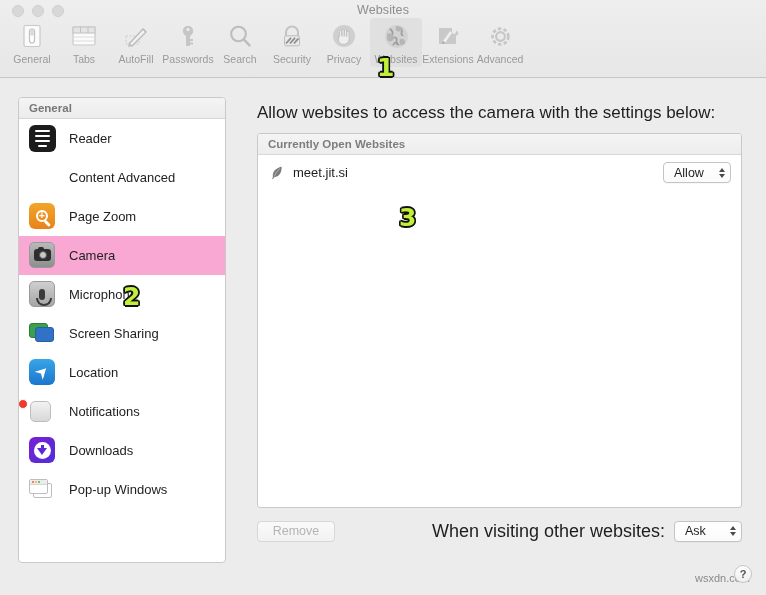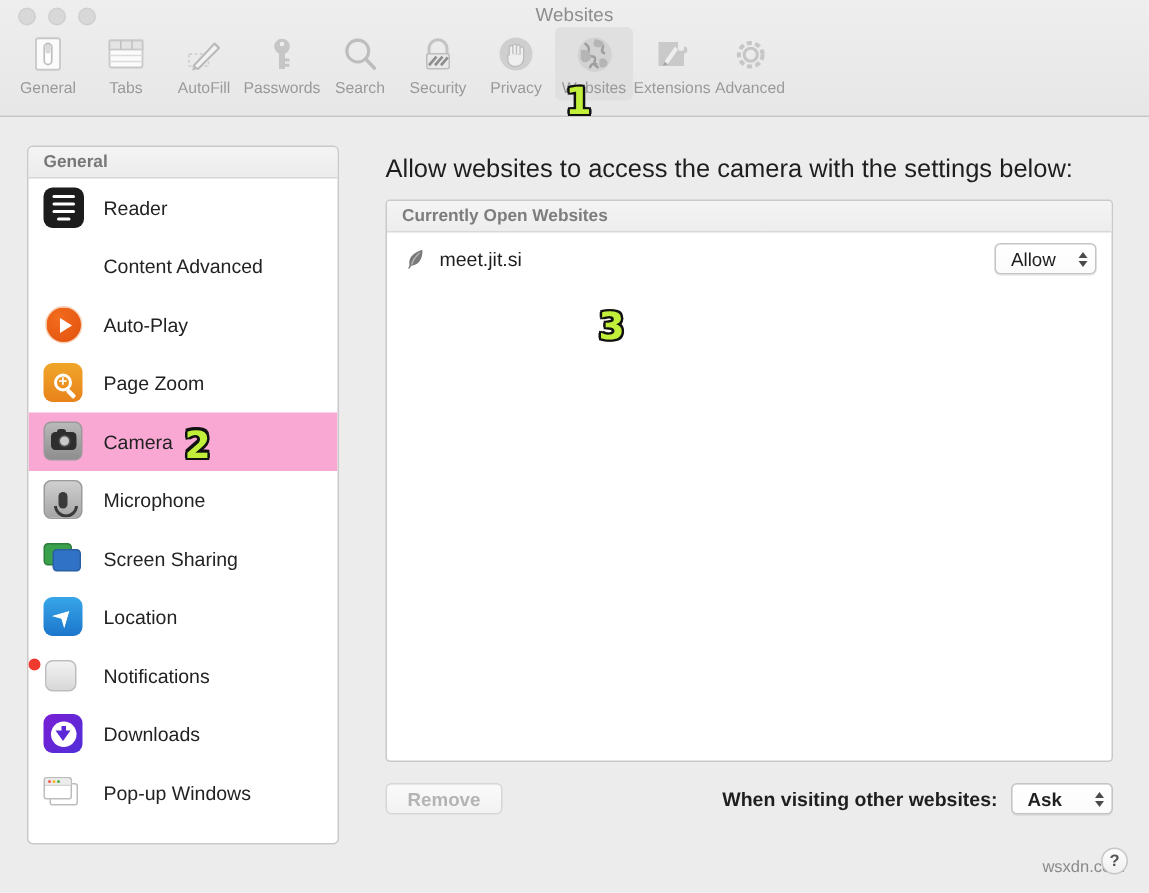--- a/index.html
+++ b/index.html
@@ -315,33 +315,33 @@
     display:block;width:0;height:0;
     border-left:3.5px solid transparent;border-right:3.5px solid transparent;
   }
   .popup-arrows i:nth-child(1){ border-bottom:4px solid #4a4a4a; }
   .popup-arrows i:nth-child(2){ border-top:4px solid #4a4a4a; }
 
   
   #bottom-row {
     position: absolute; left: 17px; top: 422px;
     width: 485px; height: 24px;
-    display:flex;align-items:flex-end;justify-content:space-between;font-weight:bold;
+    display:flex;align-items:center;justify-content:space-between;
   }
   #remove-btn {
     width: 78px; height: 21px;
     background: linear-gradient(to bottom,#fafafa,#f2f2f2);
     border: 1px solid #d7d7d7;
     border-radius: 4px;
     font-size: 12.5px; color: #b4b4b4;
     display:flex;align-items:center;justify-content:center;
     cursor: default;
   }
   #other-wrap { display:flex;align-items:center;gap:9px; }
-  #other-label { font-size: 13px; color: #1e1e1e; }
+  #other-label { font-size: 18px; color: #1e1e1e; }
 
   
   #help-btn {
     position:absolute; right: 14px; bottom: 12px;
     width: 18px; height: 18px; border-radius: 50%;
     background: linear-gradient(to bottom,#fdfdfd,#f0f0f0);
     border: 1px solid #c6c6c6;
     display:flex;align-items:center;justify-content:center;
     font-size: 11px; color: #555; font-weight: bold;
     cursor: default;
@@ -534,26 +534,20 @@
         <span class="side-label">Reader</span>
       </div>
 
       <div class="side-item">
         <span class="side-ico">
           <span class="ic-blocker"></span>
         </span>
         <span class="side-label">Content Advanced</span>
       </div>
 
-      <div class="side-item">
-        <span class="side-ico">
-          <span class="ic-autoplay"></span>
-        </span>
-        <span class="side-label">Auto-Play</span>
-      </div>
 
       <div class="side-item">
         <span class="side-ico">
           <span class="ic-zoom">
               <span></span>
             </span>
         </span>
         <span class="side-label">Page Zoom</span>
       </div>
 

